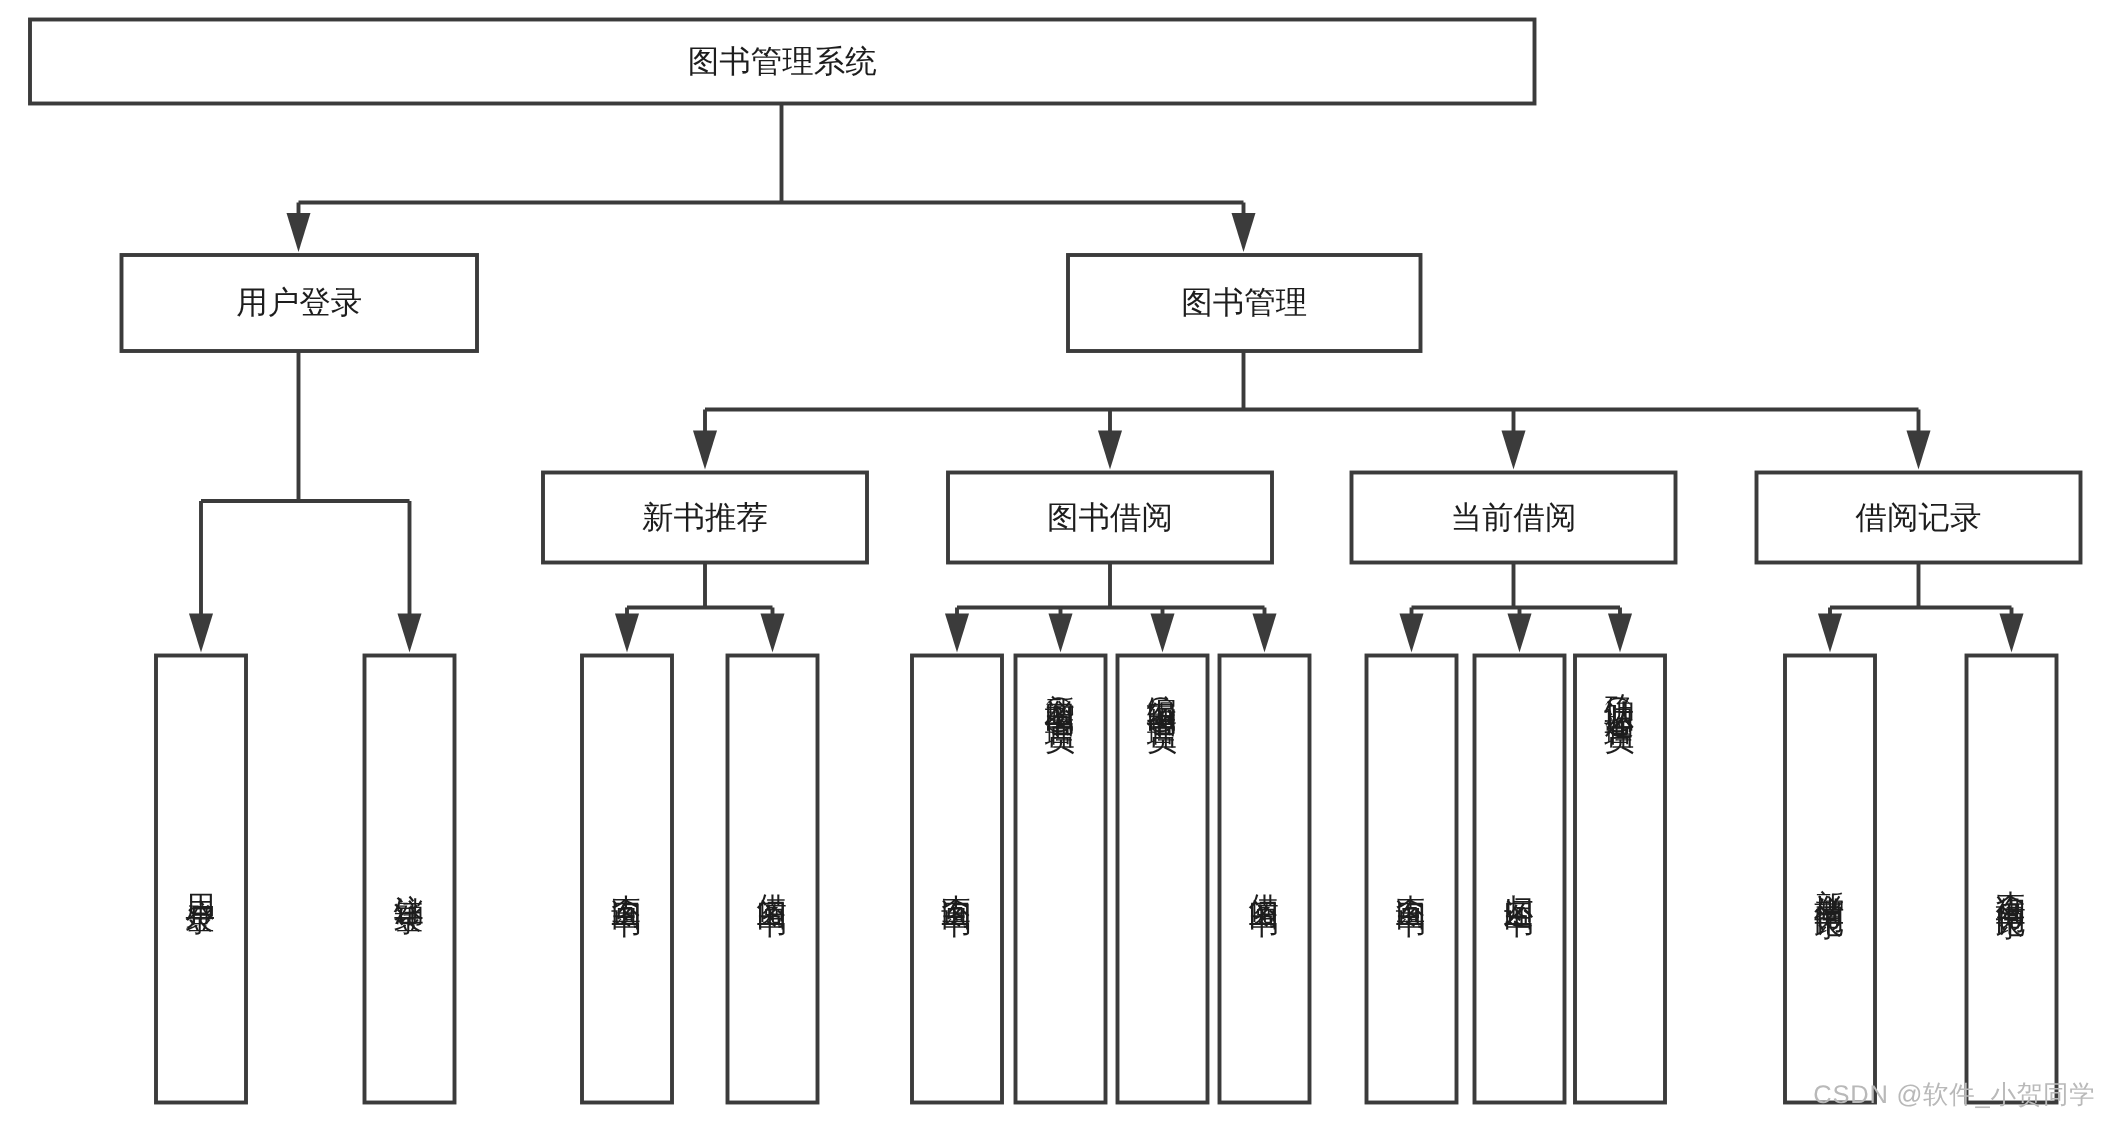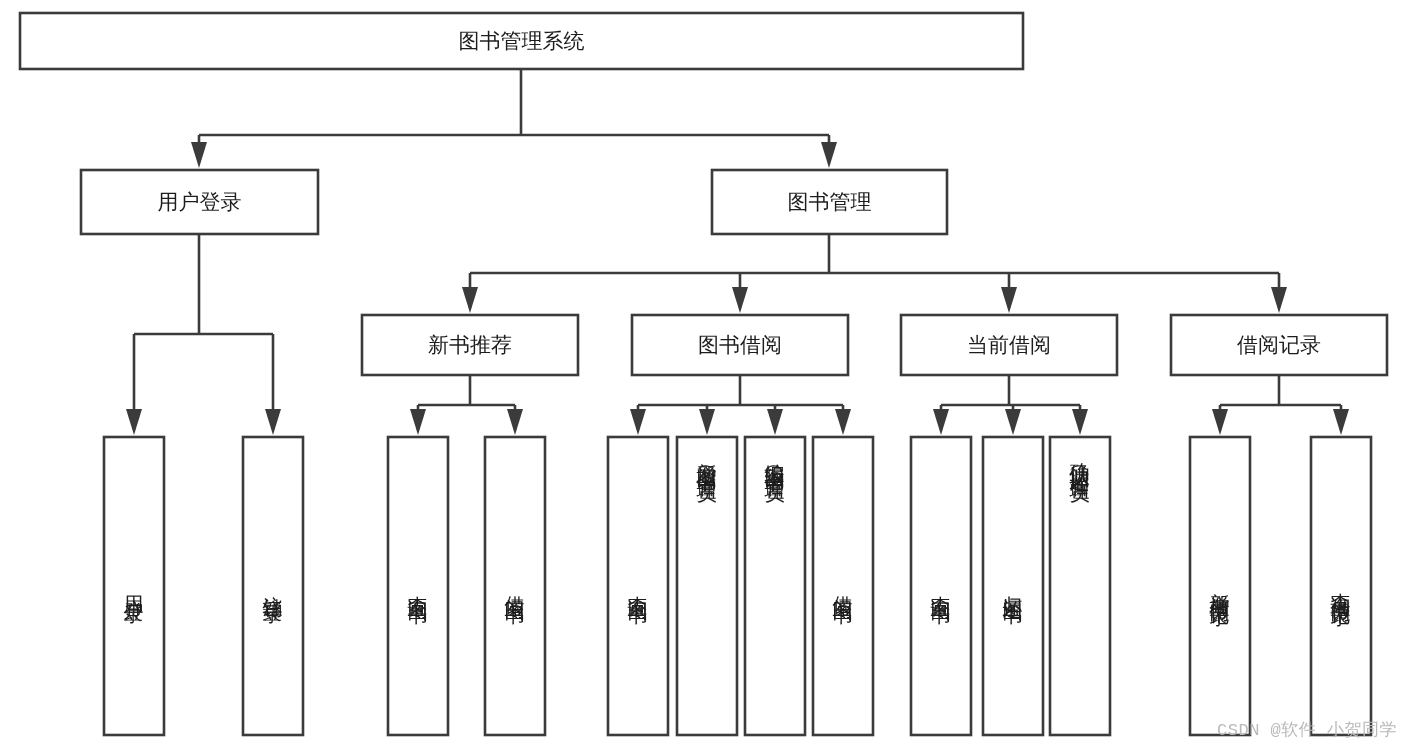--- a/index.html
+++ b/index.html
@@ -65,21 +65,21 @@
     font-size: 20px;
     line-height: 1;
     color: #1d1d1d;
     letter-spacing: 3px;
     white-space: nowrap;
   }
   .watermark {
     position: absolute;
     right: 8px;
     bottom: 6px;
-    font-family: Liberation Mono, monospace;
+    font-family: Liberation Sans, sans-serif;
     font-size: 17px;
     color: #b9b9b9;
     letter-spacing: 0.5px;
     user-select: none;
     white-space: nowrap;
   }
 </style>
 </head>
 <body>
 

